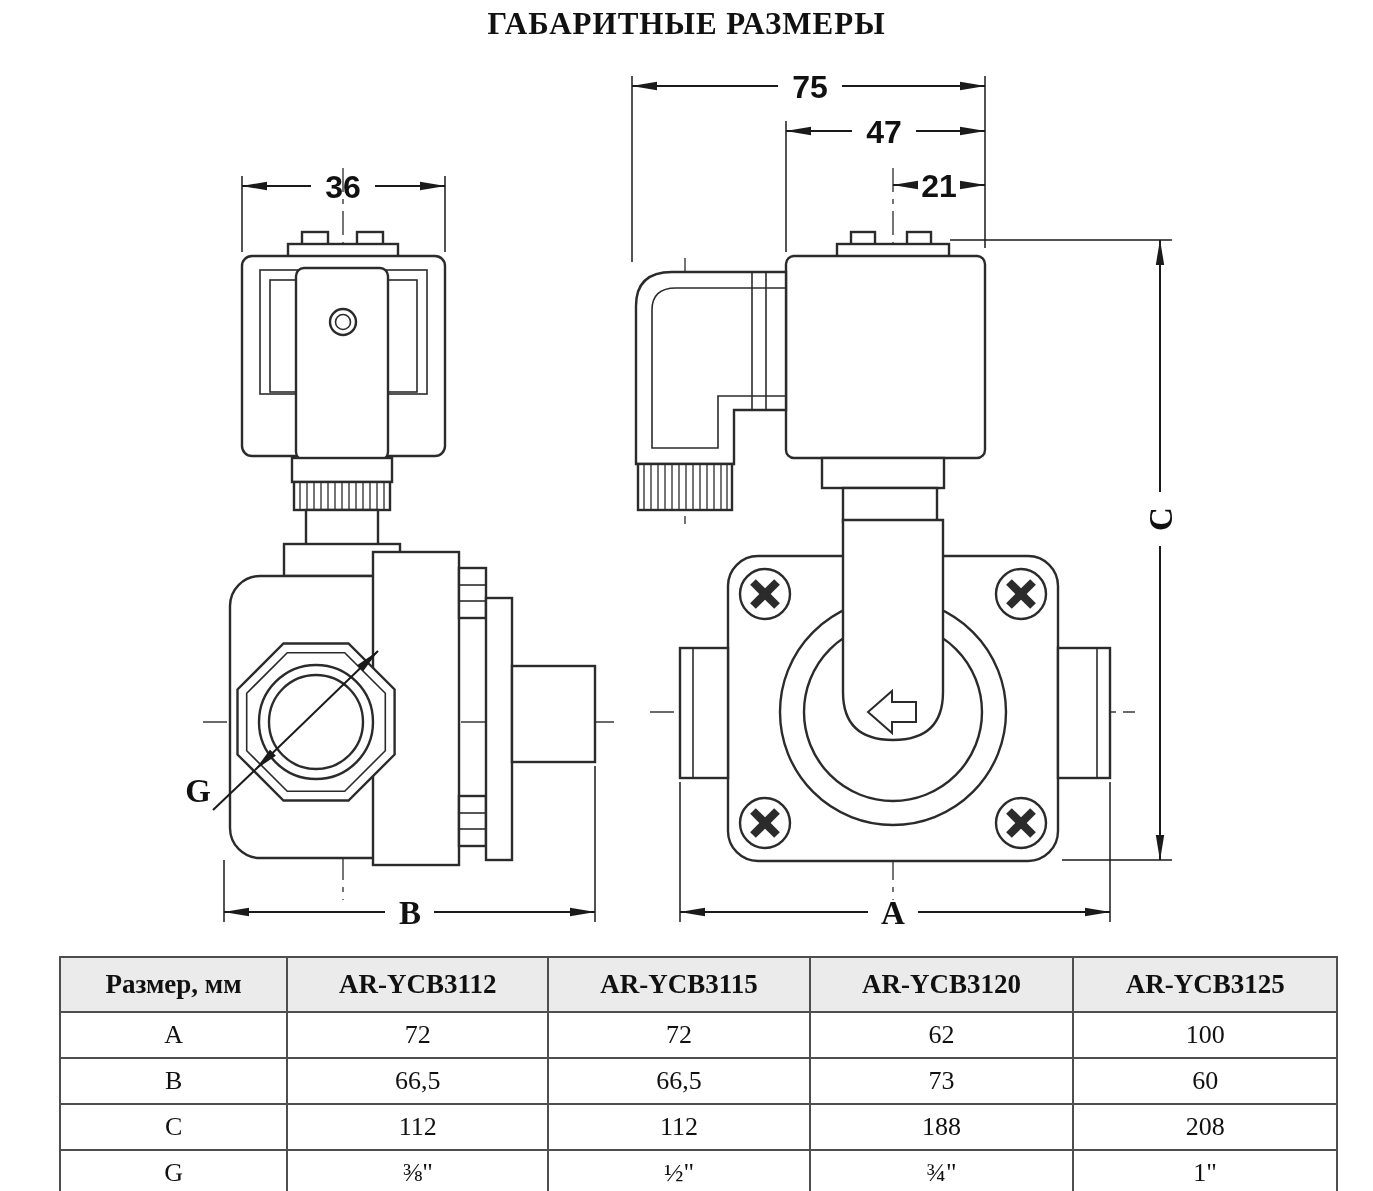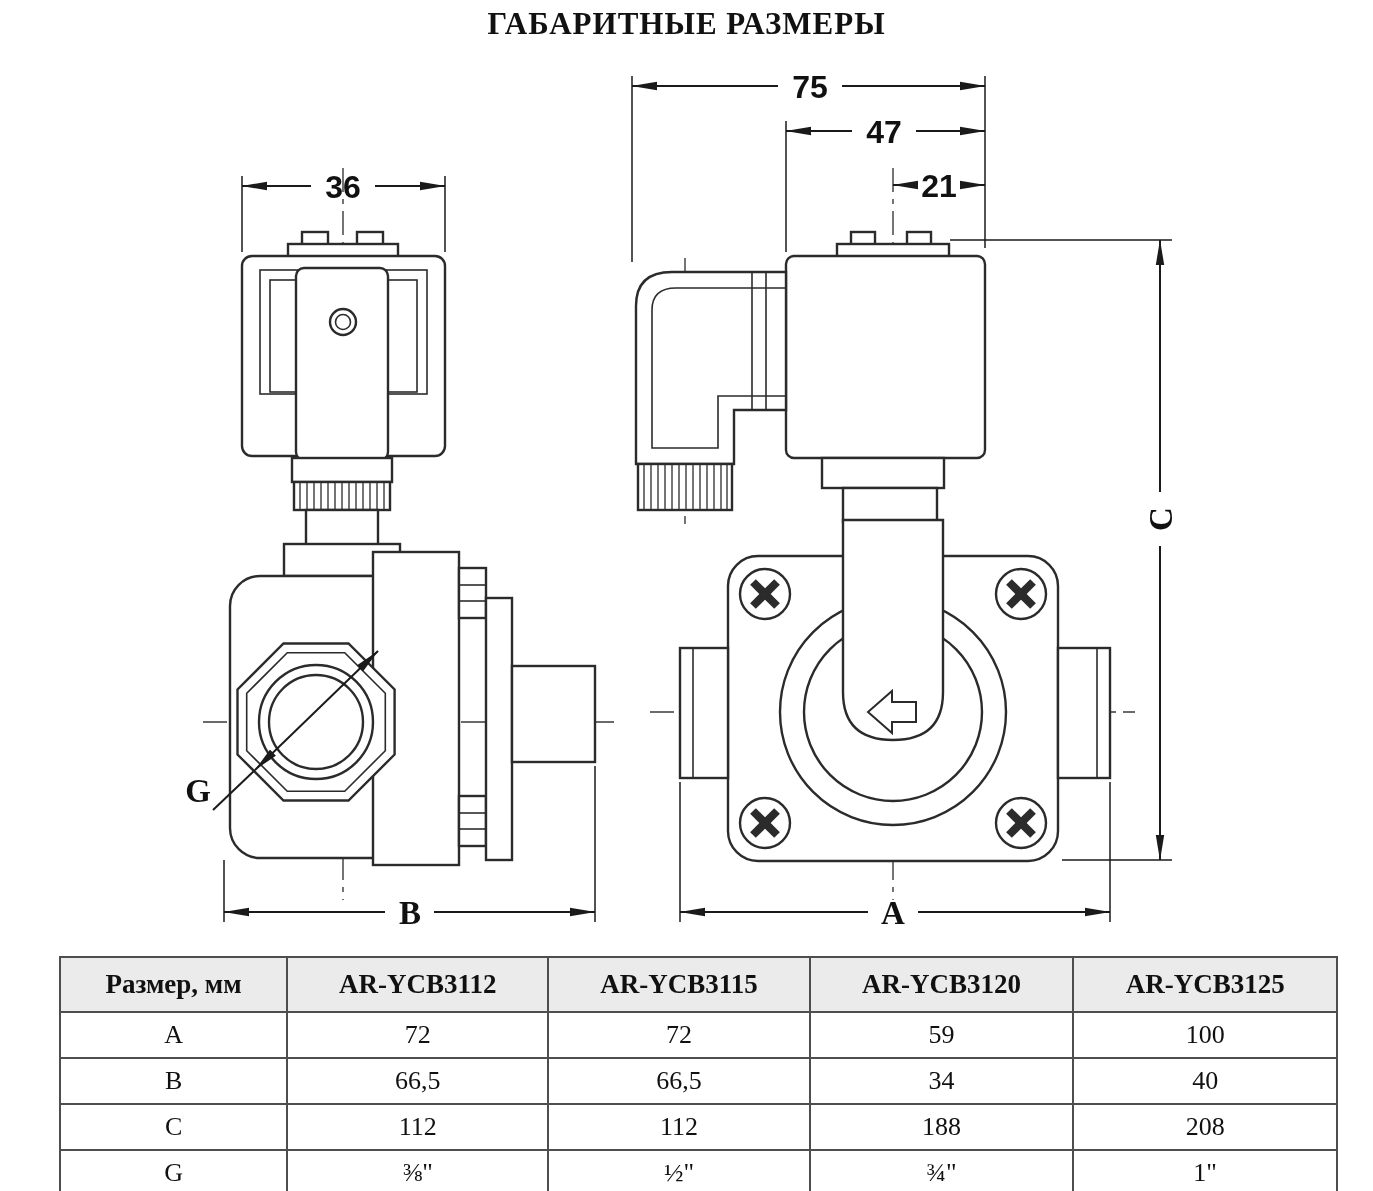--- a/index.html
+++ b/index.html
@@ -252,29 +252,29 @@
           <th>AR-YCB3115</th>
           <th>AR-YCB3120</th>
           <th>AR-YCB3125</th>
         </tr>
       </thead>
       <tbody>
         <tr>
           <td>A</td>
           <td>72</td>
           <td>72</td>
-          <td>59</td>
+          <td>62</td>
           <td>100</td>
         </tr>
         <tr>
           <td>B</td>
           <td>66,5</td>
           <td>66,5</td>
-          <td>34</td>
-          <td>40</td>
+          <td>73</td>
+          <td>60</td>
         </tr>
         <tr>
           <td>C</td>
           <td>112</td>
           <td>112</td>
           <td>188</td>
           <td>208</td>
         </tr>
         <tr>
           <td>G</td>

